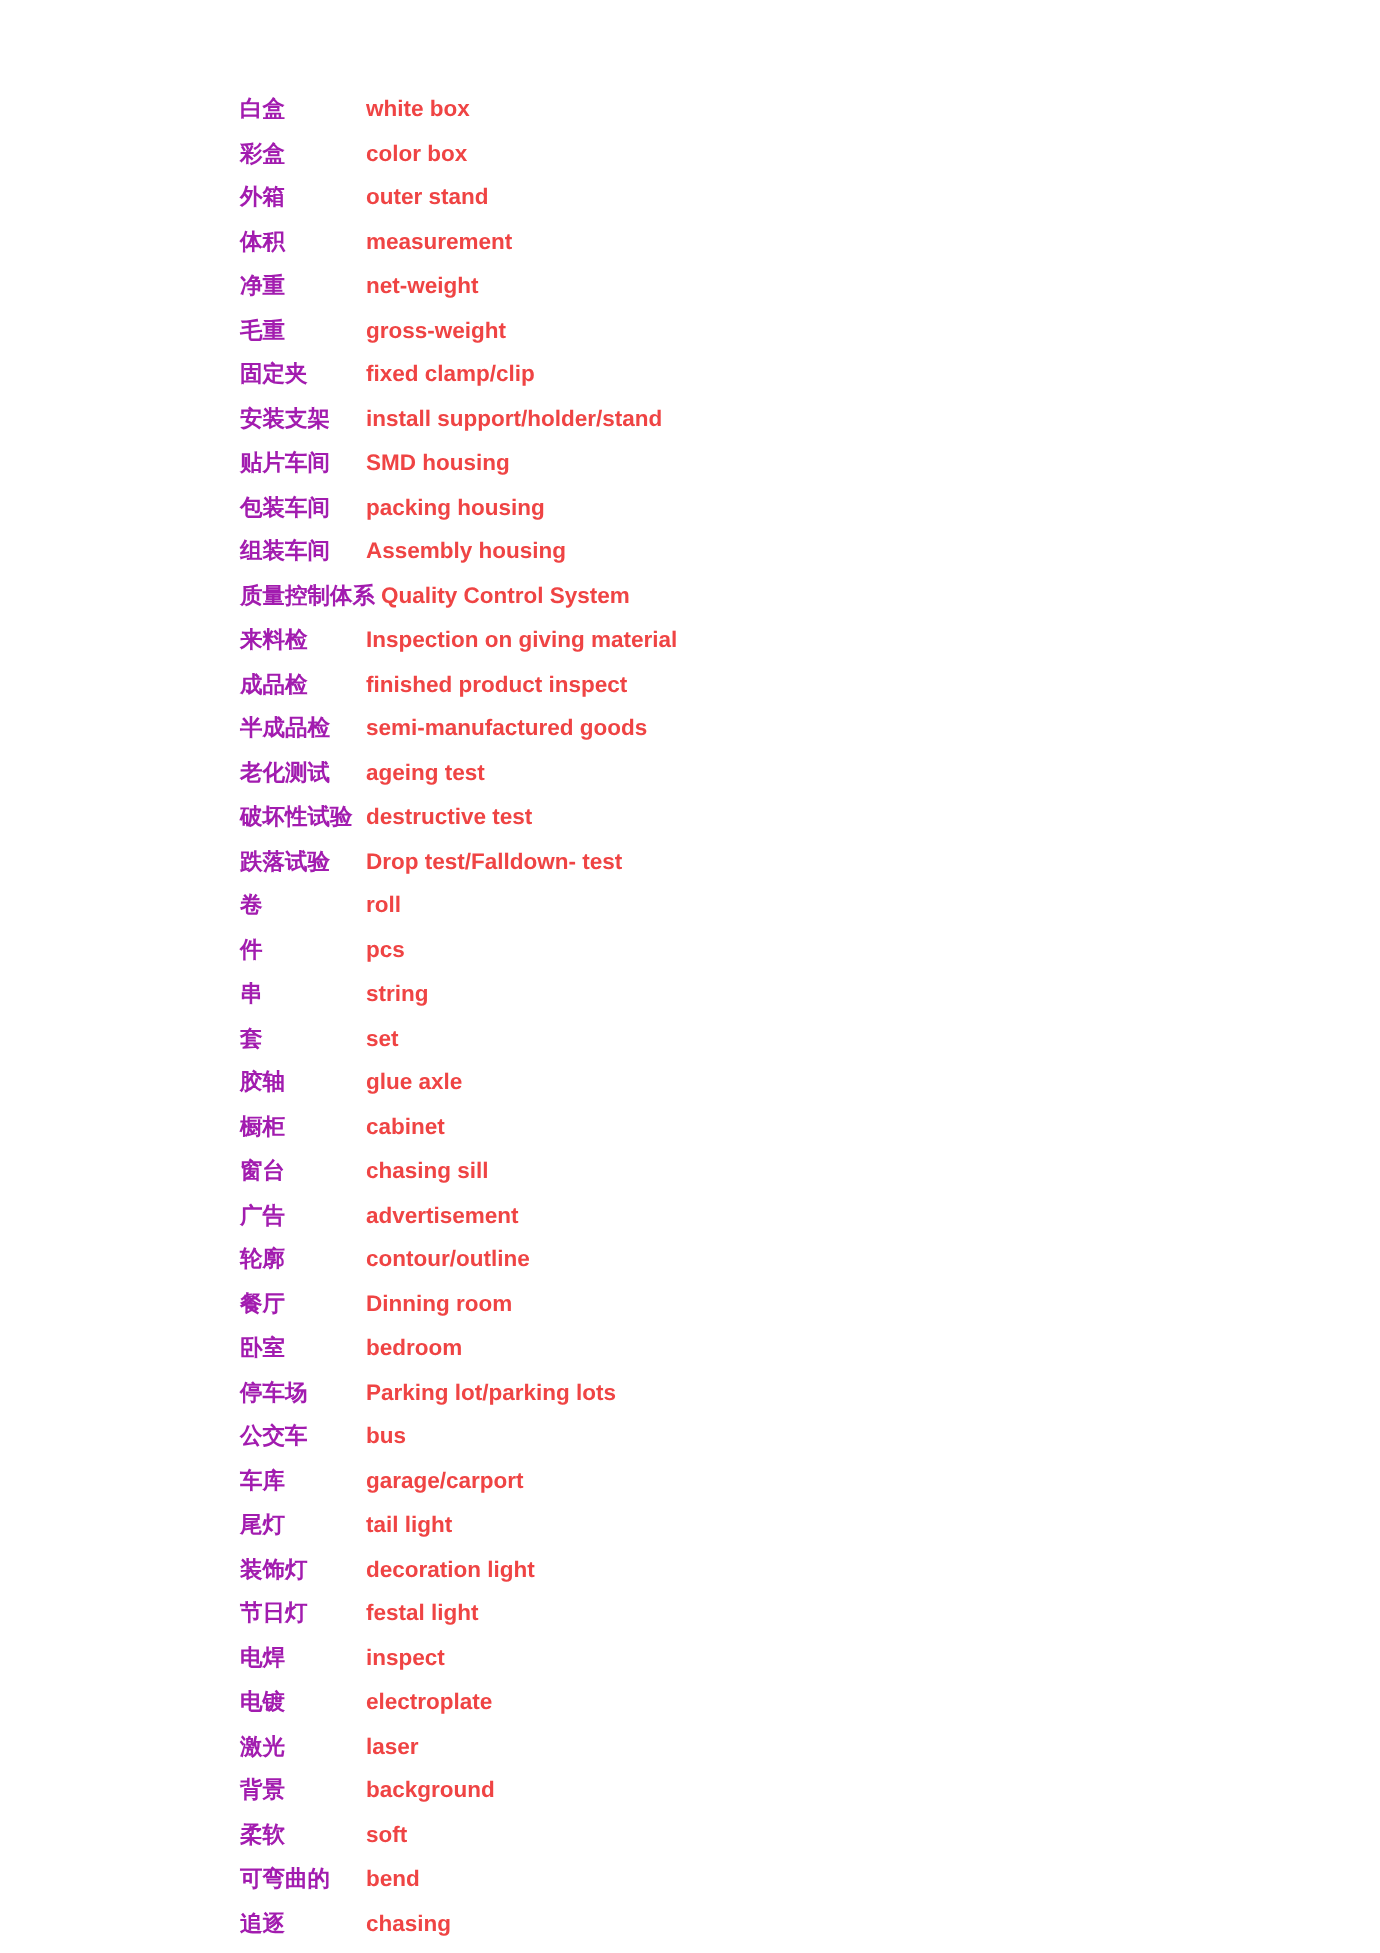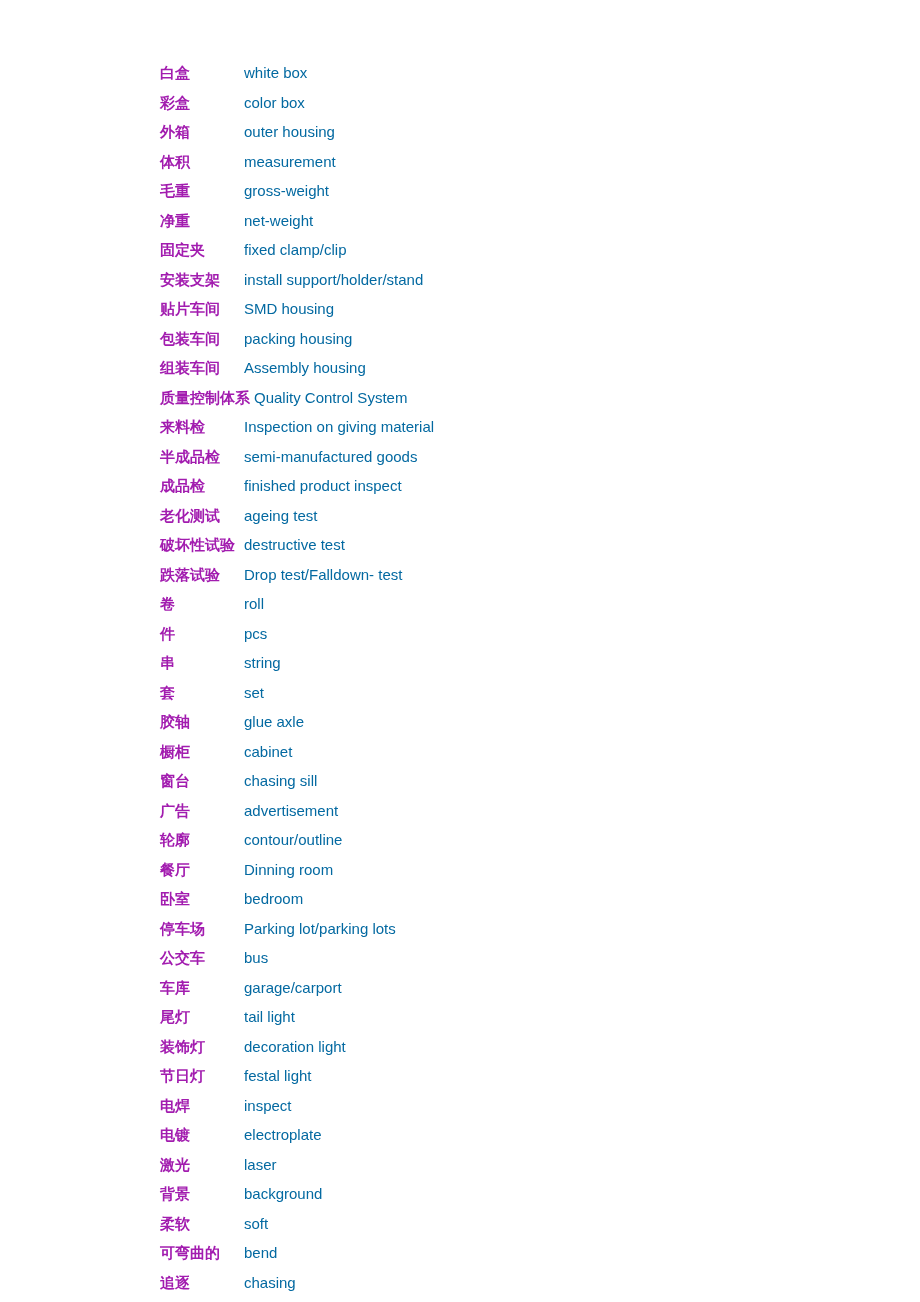--- a/index.html
+++ b/index.html
@@ -25,54 +25,54 @@
       line-height: 1.7;
     }
     .chinese {
       font-weight: bold;
       font-size: 15px;
       color: #a21caf;
       min-width: 80px;
       margin-right: 4px;
     }
     .english {
-      font-weight: normal;
+      font-weight: bold;
       font-size: 15px;
-      color: #0369a1;
+      color: #ef4444;
     }
   </style>
 </head>
 <body>
 
 <div class="vocab-list">
 <div class="vocab-item">
       <span class="chinese">白盒</span>
       <span class="english">white box</span>
     </div>
     <div class="vocab-item">
       <span class="chinese">彩盒</span>
       <span class="english">color box</span>
     </div>
     <div class="vocab-item">
       <span class="chinese">外箱</span>
-      <span class="english">outer housing</span>
+      <span class="english">outer stand</span>
     </div>
     <div class="vocab-item">
       <span class="chinese">体积</span>
       <span class="english">measurement</span>
     </div>
     <div class="vocab-item">
+      <span class="chinese">净重</span>
+      <span class="english">net-weight</span>
+    </div>
+    <div class="vocab-item">
       <span class="chinese">毛重</span>
       <span class="english">gross-weight</span>
     </div>
     <div class="vocab-item">
-      <span class="chinese">净重</span>
-      <span class="english">net-weight</span>
-    </div>
-    <div class="vocab-item">
       <span class="chinese">固定夹</span>
       <span class="english">fixed clamp/clip</span>
     </div>
     <div class="vocab-item">
       <span class="chinese">安装支架</span>
       <span class="english">install support/holder/stand</span>
     </div>
     <div class="vocab-item">
       <span class="chinese">贴片车间</span>
       <span class="english">SMD housing</span>
@@ -87,26 +87,26 @@
     </div>
     <div class="vocab-item">
       <span class="chinese">质量控制体系</span>
       <span class="english">Quality Control System</span>
     </div>
     <div class="vocab-item">
       <span class="chinese">来料检</span>
       <span class="english">Inspection on giving material</span>
     </div>
     <div class="vocab-item">
+      <span class="chinese">成品检</span>
+      <span class="english">finished product inspect</span>
+    </div>
+    <div class="vocab-item">
       <span class="chinese">半成品检</span>
       <span class="english">semi-manufactured goods</span>
-    </div>
-    <div class="vocab-item">
-      <span class="chinese">成品检</span>
-      <span class="english">finished product inspect</span>
     </div>
     <div class="vocab-item">
       <span class="chinese">老化测试</span>
       <span class="english">ageing test</span>
     </div>
     <div class="vocab-item">
       <span class="chinese">破坏性试验</span>
       <span class="english">destructive test</span>
     </div>
     <div class="vocab-item">

